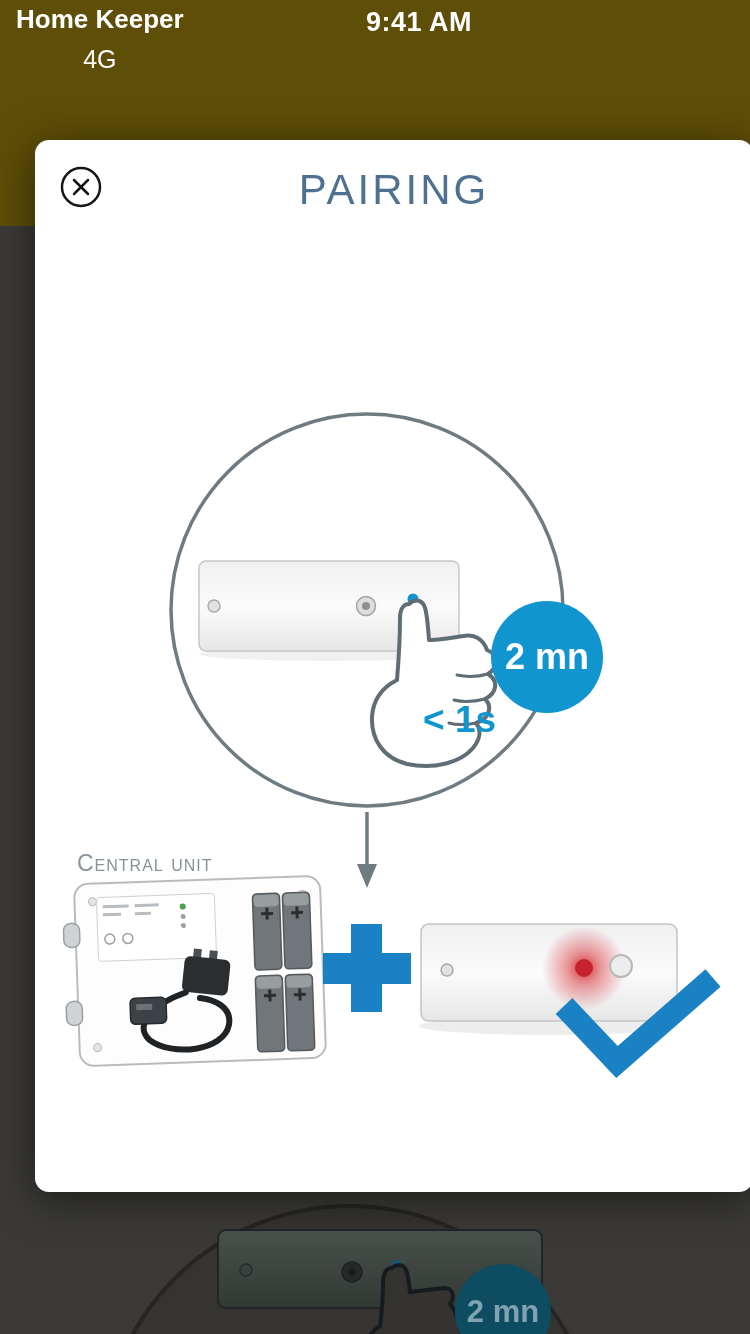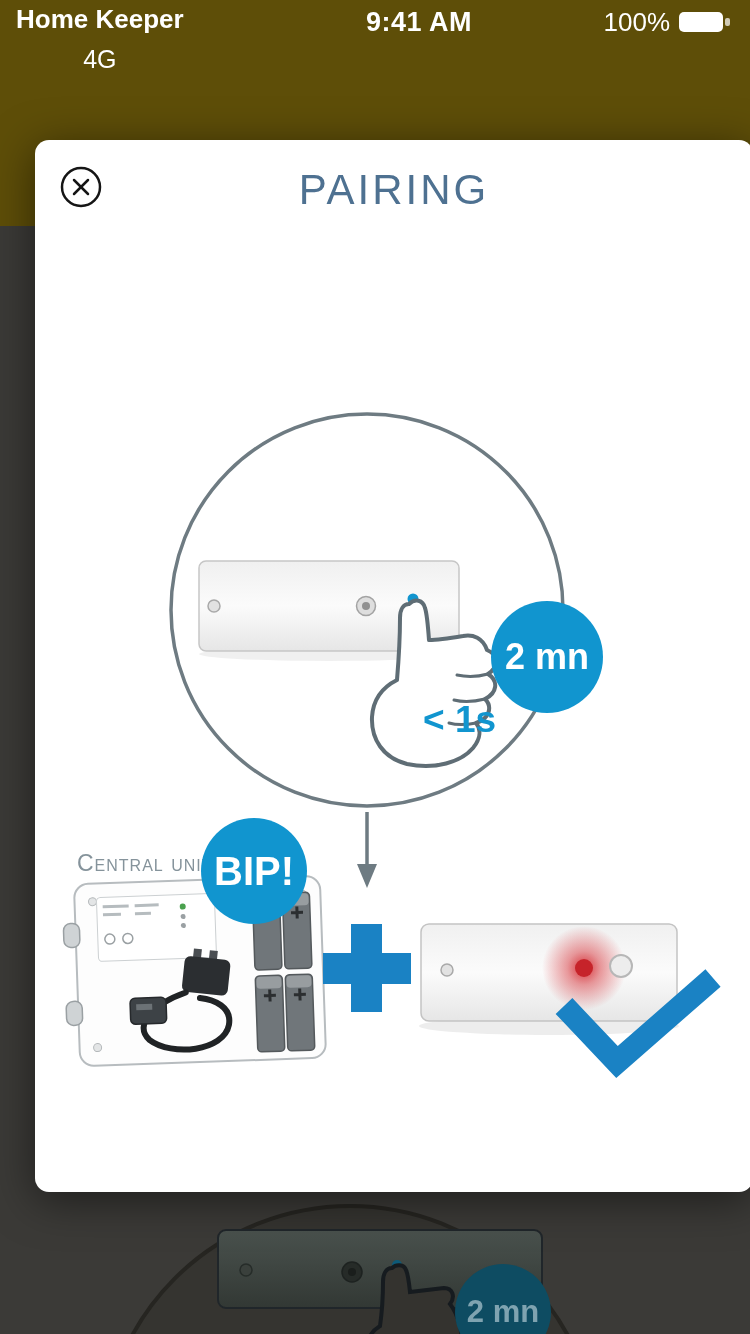--- a/index.html
+++ b/index.html
@@ -80,27 +80,20 @@
       <svg width="40" height="24" viewBox="0 0 40 24">
         <rect x="0" y="15" width="7" height="9" rx="1.5" fill="#fff"></rect>
         <rect x="10" y="11" width="7" height="13" rx="1.5" fill="#fff"></rect>
         <rect x="20" y="7" width="7" height="17" rx="1.5" fill="#fff"></rect>
         <rect x="30" y="2" width="7" height="22" rx="1.5" fill="#fff"></rect>
       </svg>
       <span class="sb-carrier">Home Keeper</span>
       <span class="sb-network">4G</span>
     </div>
     <div class="sb-time">9:41 AM</div>
-    <div class="sb-right">
-      <span>100%</span>
-      <svg width="56" height="26" viewBox="0 0 56 26">
-        <rect x="1" y="3" width="44" height="20" rx="5" fill="#fff"></rect>
-        <rect x="47" y="9" width="5" height="8" rx="2" fill="#fff" opacity="0.7"></rect>
-      </svg>
-    </div>
   </div>
 
 
   <svg class="bg-sheet" viewBox="0 0 750 142">
     <defs>
       <linearGradient id="dimDev" x1="0" y1="0" x2="0" y2="1">
         <stop offset="0" stop-color="#4a524e"></stop>
         <stop offset="1" stop-color="#323834"></stop>
       </linearGradient>
     </defs>
@@ -222,17 +215,16 @@
         <circle cx="412" cy="830" r="6" fill="#e2e2e2" stroke="#a9a9a9" stroke-width="1.5"></circle>
         <circle cx="549" cy="828" r="42" fill="url(#redGlow)"></circle>
         <circle cx="549" cy="828" r="9" fill="#c6232a"></circle>
         <circle cx="586" cy="826" r="11" fill="#ededed" stroke="#b7b7b7" stroke-width="2"></circle>
       </g>
 
       <path d="M529 866 L582 922 L678 838" fill="none" stroke="#1a82c4" stroke-width="23"></path>
     </svg>
 
     <div class="badge badge-2mn">2 mn</div>
-    <div class="badge badge-bip">BIP!</div>
     <div class="cu-label">Central unit</div>
   </div>
 
 </div>
 
 </body></html>

